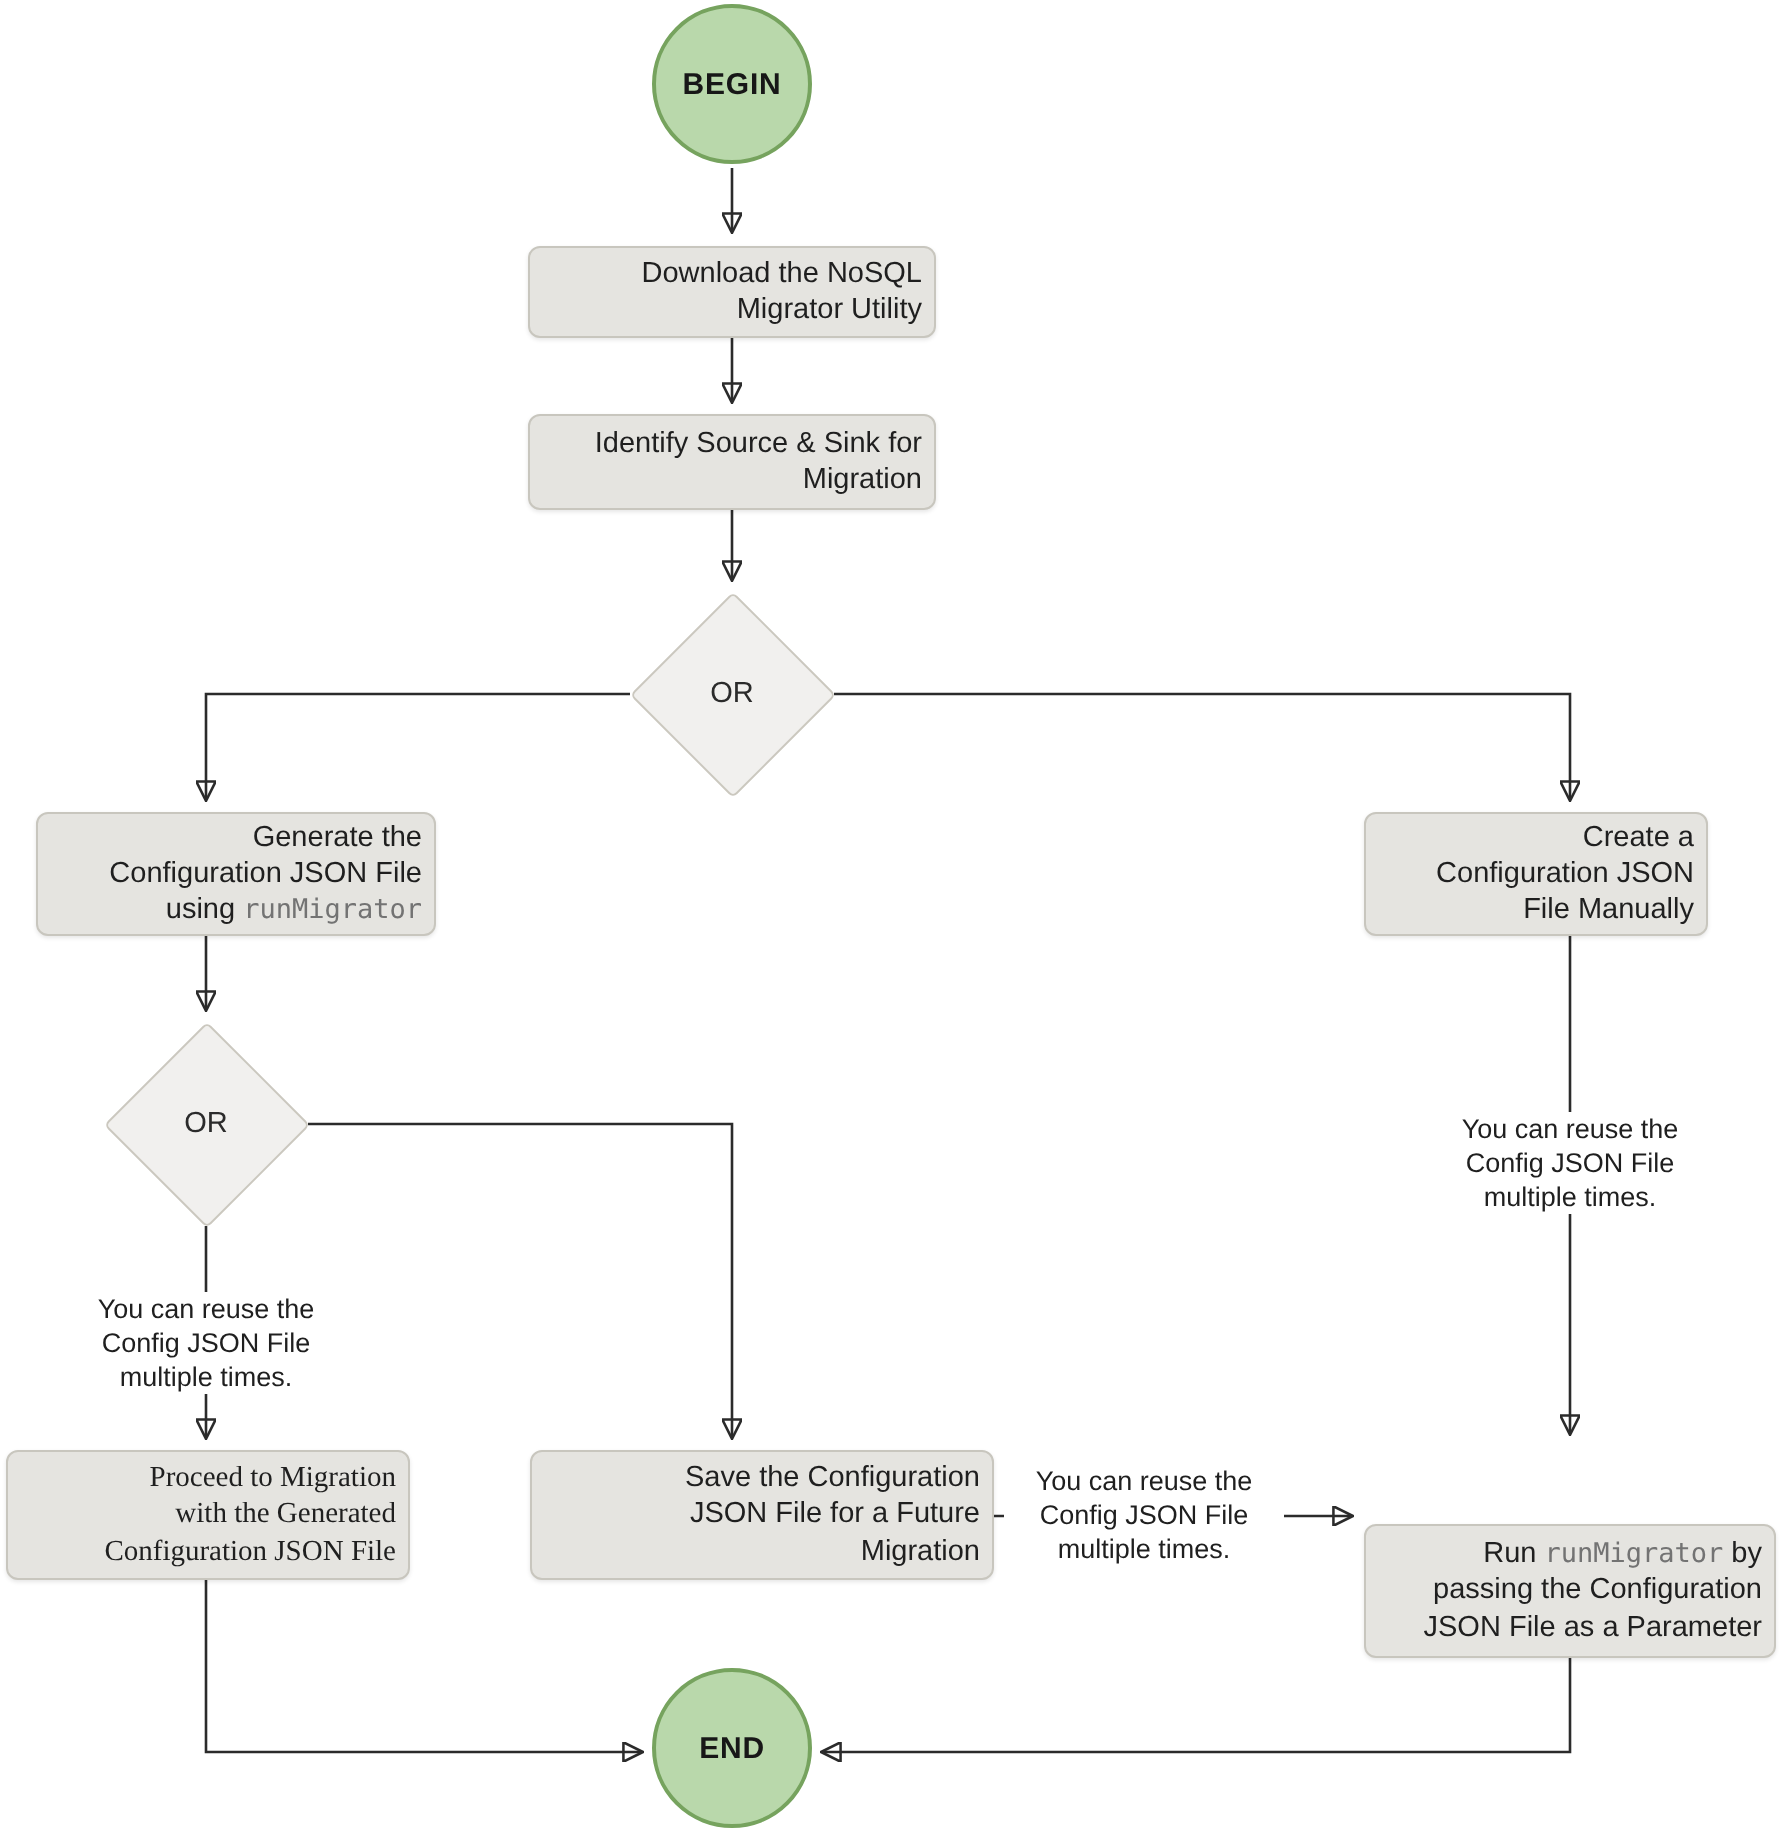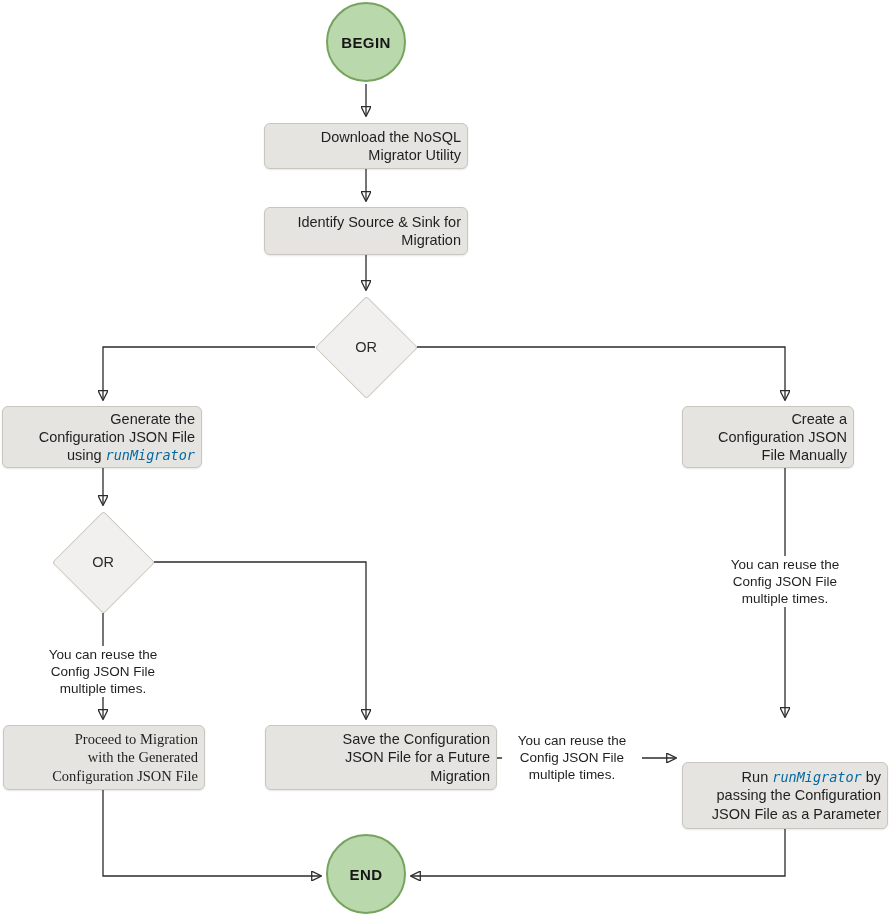--- a/index.html
+++ b/index.html
@@ -44,22 +44,21 @@
     align-items: flex-end; justify-content: center;
     text-align: center;
     font-size: 14.5px;
     line-height: 1.26;
     padding: 3px 6px;
   }
   .box .ln { display: block; white-space: nowrap; }
   .mono {
     font-family: "DejaVu Sans Mono", "Liberation Mono", monospace;
     font-size: 13.5px;
-    color: #0369a1;
-    font-style: italic;
+    color: #737373;
   }
   .diamond-wrap { width: 102px; height: 102px; }
   .diamond-shape {
     position: absolute;
     left: 15px; top: 15px;
     width: 71px; height: 71px;
     background: #f1f0ee;
     border: 1px solid #cbc8bf;
     transform: rotate(45deg);
     border-radius: 3px;
@@ -117,21 +116,21 @@
   <div class="node box" style="left:264px; top:207px; width:204px; height:48px;">
     <span class="ln">Identify Source &amp; Sink for</span>
     <span class="ln">Migration</span>
   </div>
 
   <div class="node diamond-wrap" style="left:315px; top:296px;">
     <div class="diamond-shape"></div>
     <div class="diamond-label">OR</div>
   </div>
 
-  <div class="node box" style="left:2px; top:406px; width:200px; height:62px;">
+  <div class="node box" style="left:18px; top:406px; width:200px; height:62px;">
     <span class="ln">Generate the</span>
     <span class="ln">Configuration JSON File</span>
     <span class="ln"><span>using </span><span class="mono">runMigrator</span></span>
   </div>
 
   <div class="node box" style="left:682px; top:406px; width:172px; height:62px;">
     <span class="ln">Create a</span>
     <span class="ln">Configuration JSON</span>
     <span class="ln">File Manually</span>
   </div>

